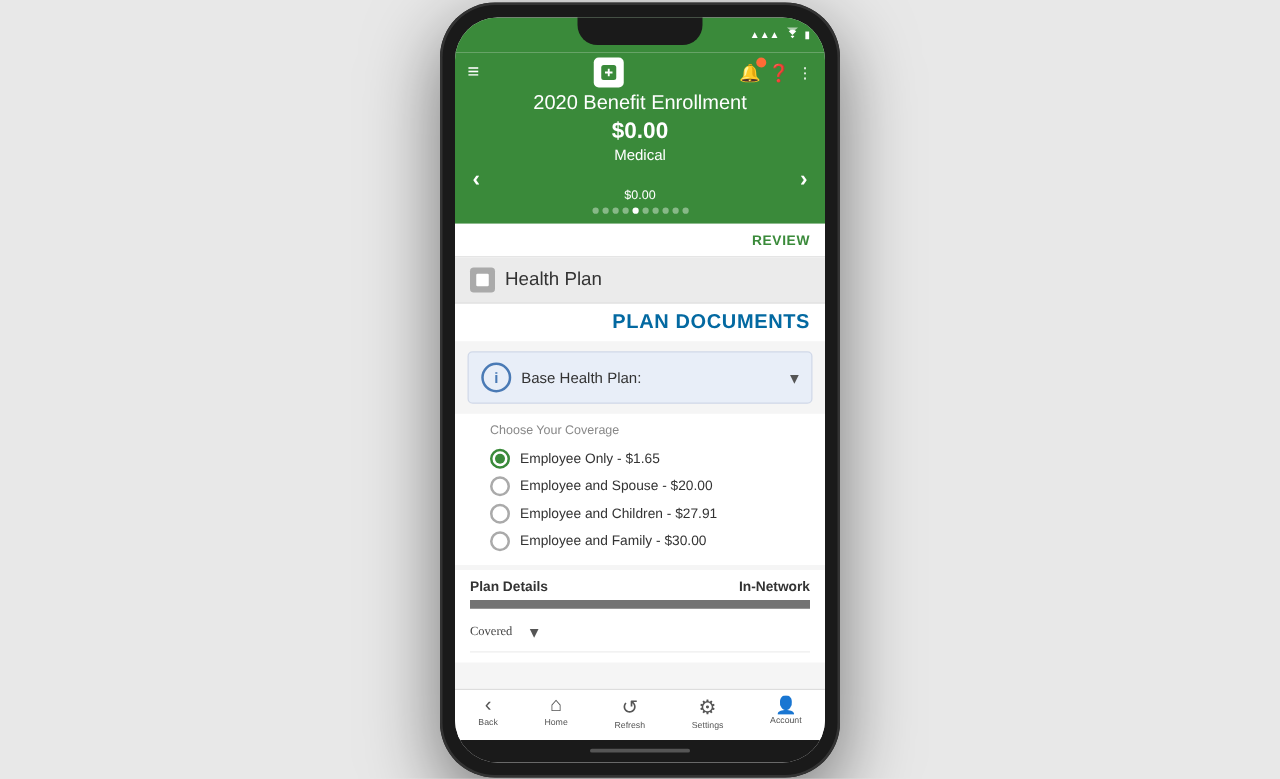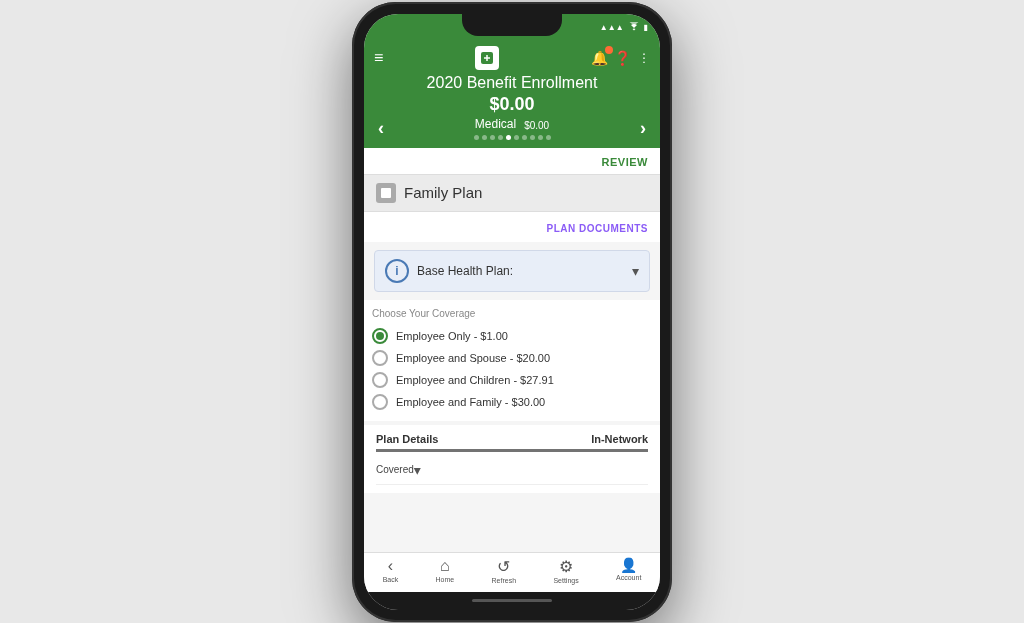--- a/index.html
+++ b/index.html
@@ -236,22 +236,22 @@
       font-weight: 500;
     }
 
     .plan-documents-link {
       padding: 6px 12px;
       text-align: right;
       background: white;
     }
 
     .plan-documents-text {
-      color: #8b5cf6;
-      font-size: 10px;
+      color: #0369a1;
+      font-size: 16px;
       font-weight: 700;
       cursor: pointer;
       letter-spacing: 0.5px;
     }
 
     
     .plan-dropdown {
       margin: 8px 10px;
       background: #e8eef8;
       border-radius: 4px;
@@ -283,21 +283,21 @@
       font-weight: 500;
     }
 
     .dropdown-arrow {
       color: #555;
       font-size: 14px;
     }
 
     
     .coverage-section {
-      padding: 8px 8px;
+      padding: 8px 28px;
       background: white;
       margin-top: 4px;
     }
 
     .coverage-title {
       font-size: 10px;
       color: #888;
       margin-bottom: 6px;
       text-transform: capitalize;
     }
@@ -341,21 +341,21 @@
     .plan-details {
       padding: 8px 12px;
       background: white;
       margin-top: 4px;
     }
 
     .plan-details-header {
       display: flex;
       justify-content: space-between;
       padding-bottom: 4px;
-      border-bottom: 3px solid #737373;
+      border-bottom: 7px solid #737373;
       margin-bottom: 4px;
     }
 
     .detail-col-label {
       font-size: 11px;
       font-weight: 600;
       color: #333;
     }
 
     .detail-row {
@@ -369,21 +369,22 @@
     .detail-name {
       font-size: 10px;
       color: #444;
       line-height: 1.3;
       flex: 1;
     }
 
     .detail-value-wrap {
       display: flex;
       align-items: center;
-      gap: 0;
+      gap: 14px;
+      font-family: Liberation Serif, serif;
     }
 
     .detail-value {
       font-size: 10px;
       color: #444;
     }
 
     .detail-expand {
       font-size: 14px;
       color: #555;
@@ -469,21 +470,21 @@
           </span>
           <span class="header-icon">❓</span>
           <span class="header-icon" style="color:white;font-size:12px;">⋮</span>
         </div>
       </div>
       <div class="header-title">2020 Benefit Enrollment</div>
       <div class="header-amount">$0.00</div>
       <div class="header-nav">
         <span class="nav-arrow">‹</span>
         <div class="nav-center">
-          <div style="display:flex;gap:8px;align-items:flex-end;">
+          <div style="display:flex;gap:20px;align-items:center;flex-direction:column;">
             <span class="nav-label">Medical</span>
             <span class="nav-amount">$0.00</span>
           </div>
           <div class="nav-dots">
             <div class="nav-dot"></div>
             <div class="nav-dot"></div>
             <div class="nav-dot"></div>
             <div class="nav-dot"></div>
             <div class="nav-dot active"></div>
             <div class="nav-dot"></div>
@@ -502,21 +503,21 @@
     </div>
 
     <div class="content">
 
       <div class="section-header">
         <div class="section-icon">
           <svg width="12" height="12" viewBox="0 0 12 12" fill="white">
             <rect x="1" y="1" width="10" height="10" rx="1"></rect>
           </svg>
         </div>
-        <span class="section-title">Family Plan</span>
+        <span class="section-title">Health Plan</span>
       </div>
 
       <div class="plan-documents-link">
         <span class="plan-documents-text">PLAN DOCUMENTS</span>
       </div>
 
       <div class="plan-dropdown">
         <div class="plan-info-icon">
           <span>i</span>
         </div>
@@ -524,21 +525,21 @@
         <span class="dropdown-arrow">▾</span>
       </div>
 
       <div class="coverage-section">
         <div class="coverage-title">Choose Your Coverage</div>
 
         <div class="coverage-option">
           <div class="radio-circle selected">
             <div class="radio-inner"></div>
           </div>
-          <span class="coverage-label">Employee Only - $1.00</span>
+          <span class="coverage-label">Employee Only - $1.65</span>
         </div>
 
         <div class="coverage-option">
           <div class="radio-circle"></div>
           <span class="coverage-label">Employee and Spouse - $20.00</span>
         </div>
 
         <div class="coverage-option">
           <div class="radio-circle"></div>
           <span class="coverage-label">Employee and Children - $27.91</span>

